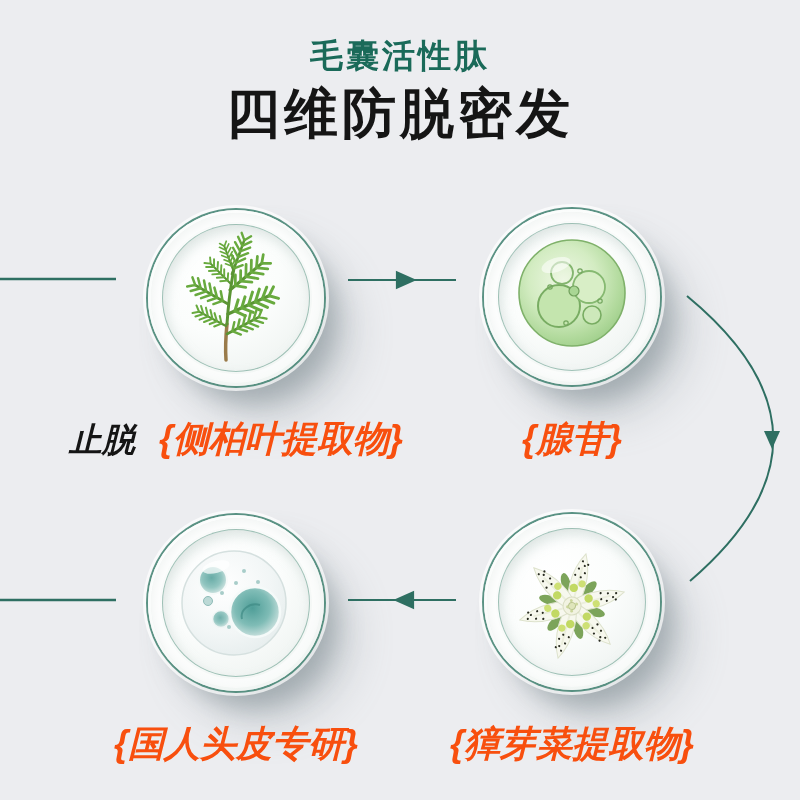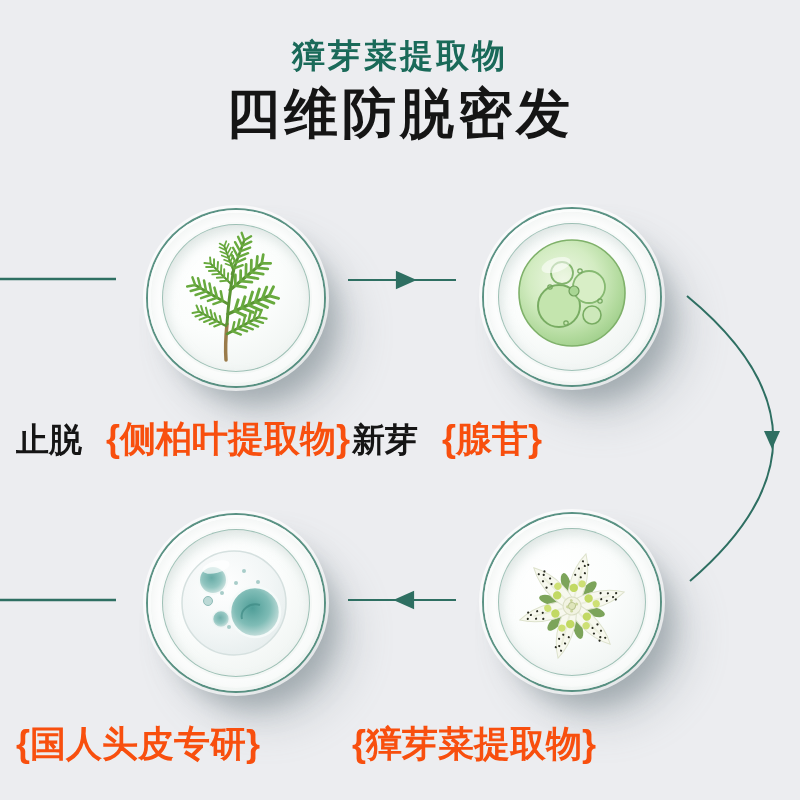--- a/index.html
+++ b/index.html
@@ -42,38 +42,39 @@
     box-shadow:inset 3px 6px 12px rgba(170,188,182,0.35);
   }
   .dish svg{position:absolute;inset:18px;z-index:2;}
   .dish-tl{left:148px;top:210px;}
   .dish-tr{left:484px;top:209px;}
   .dish-bl{left:148px;top:515px;}
   .dish-br{left:484px;top:514px;}
   
   .label{
     position:absolute;width:440px;
-    display:flex;align-items:baseline;gap:24px;
+    display:flex;justify-content:center;align-items:baseline;gap:24px;
     white-space:nowrap;
+    font-style:italic;
   }
   .label .name{font-size:33px;font-weight:800;color:var(--ink,#151515);}
   .label .ing{font-size:36px;font-weight:600;color:var(--orange,#f84f0e);}
   .label-tl{left:16px;top:415px;}
   .label-tr{left:352px;top:415px;}
   .label-bl{left:16px;top:720px;}
   .label-br{left:352px;top:720px;}
   
   .flow{position:absolute;inset:0;pointer-events:none;z-index:3;}
 </style>
 </head>
 <body>
 
 <div class="canvas" style="background: rgb(236, 237, 240);">
 
-  <div class="subtitle">獐芽菜提取物</div>
+  <div class="subtitle">毛囊活性肽</div>
   <div class="title">四维防脱密发</div>
 
   <svg class="flow" width="800" height="800" viewBox="0 0 800 800">
     <g stroke="#2e6f62" stroke-width="2.4">
       <line x1="0" y1="279" x2="116" y2="279"></line>
     </g>
     <g stroke="#2e6f62" stroke-width="2.2" fill="#2e6f62">
       <line x1="348" y1="280" x2="456" y2="280"></line>
       <polygon points="397,272.5 397,287.5 414,280"></polygon>
     </g>
@@ -205,21 +206,20 @@
         <circle cx="-2" cy="-5" r="1.5" fill="#cbd69c"></circle>
       </g>
     </svg>
   </div>
 
   <div class="label label-tl">
     <span class="name">止脱</span>
     <span class="ing">{侧柏叶提取物}</span>
   </div>
   <div class="label label-tr">
-    <span class="name">新芽</span>
     <span class="ing">{腺苷}</span>
   </div>
   <div class="label label-bl">
     <span class="ing">{国人头皮专研}</span>
   </div>
   <div class="label label-br">
     <span class="ing">{獐芽菜提取物}</span>
   </div>
 
 </div>

